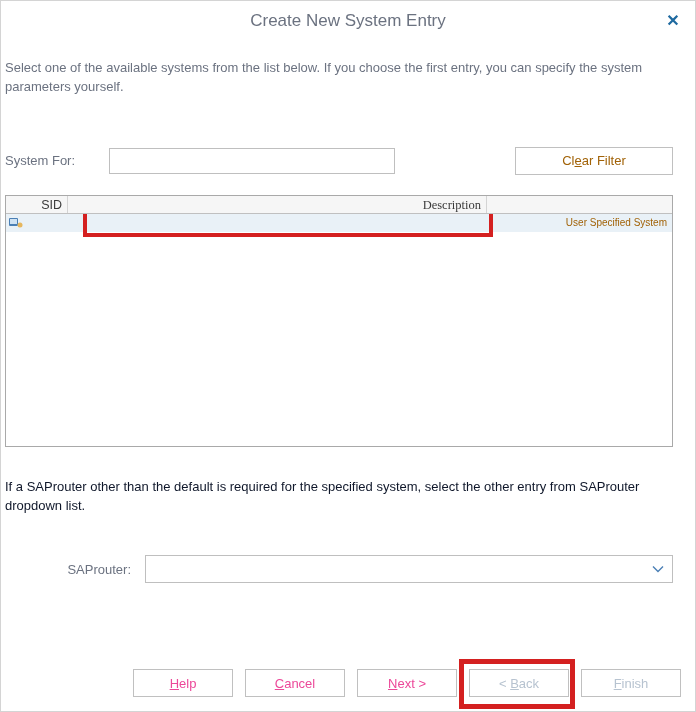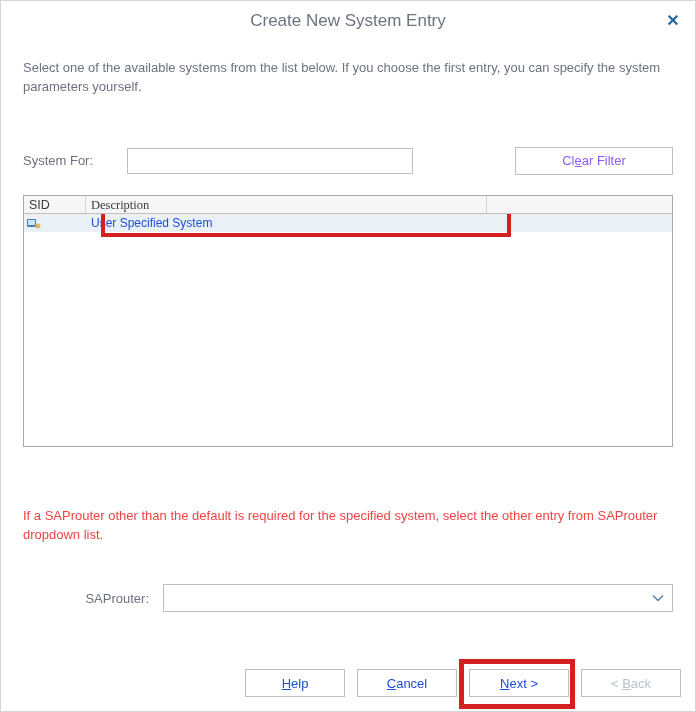--- a/index.html
+++ b/index.html
@@ -39,21 +39,21 @@
     width: 20px;
     height: 20px;
     cursor: pointer;
     color: #1f6aa0;
     font-weight: bold;
     font-size: 16px;
     text-align: center;
     line-height: 20px;
   }
   .body {
-    padding: 18px 22px 10px 22px;
+    padding: 18px 22px 10px 4px;
     flex: 1;
     display: flex;
     flex-direction: column;
   }
   .instr {
     color: #6b7280;
     font-size: 13px;
     line-height: 1.45;
     margin-bottom: 50px;
   }
@@ -72,32 +72,33 @@
     border: 1px solid #bfbfbf;
     padding: 2px 6px;
     font-size: 13px;
   }
   .clear-btn {
     margin-left: auto;
     width: 158px;
     height: 28px;
     border: 1px solid #c0c0c0;
     background: #fff;
-    color: #8b5cf6;
+    color: #a16207;
     font-size: 13px;
     cursor: pointer;
   }
   .clear-btn .ul { text-decoration: underline; }
   .table-wrap {
     border: 1px solid #a9a9a9;
     height: 252px;
     overflow: hidden;
     display: flex;
     flex-direction: column;
     background: #fff;
+    text-align: right;
   }
   .thead {
     display: flex;
     border-bottom: 1px solid #c0c0c0;
     background: #f6f6f6;
     height: 18px;
     font-size: 12.5px;
     color: #3a3a3a;
   }
   .th {
@@ -111,22 +112,22 @@
   .tbody {
     flex: 1;
     overflow: auto;
     background: #fff;
   }
   .trow {
     display: flex;
     height: 18px;
     line-height: 18px;
     background: #e9f1f7;
-    font-size: 12px;
-    color: #1d4ed8;
+    font-size: 10px;
+    color: #a16207;
     position: relative;
   }
   .trow .cel-sid {
     width: 62px;
     padding: 0 3px;
     display: flex;
     align-items: center;
   }
   .trow .cel-desc {
     flex: 1;
@@ -140,22 +141,22 @@
   .highlight-desc {
     position: absolute;
     left: 77px;
     top: -5px;
     width: 410px;
     height: 28px;
     border: 4px solid #d42020;
     pointer-events: none;
   }
   .lower-text {
-    margin-top: 60px;
-    color: #ef4444;
+    margin-top: 31px;
+    color: #0f172a;
     line-height: 1.45;
   }
   .router-row {
     margin-top: 40px;
     display: flex;
     align-items: center;
   }
   .router-label {
     width: 140px;
     text-align: right;
@@ -185,21 +186,21 @@
     gap: 12px;
     justify-content: flex-end;
     padding: 10px 14px 14px 14px;
     position: relative;
   }
   .btn {
     width: 100px;
     height: 28px;
     border: 1px solid #c0c0c0;
     background: #fff;
-    color: #1d4ed8;
+    color: #ec4899;
     font-size: 13px;
     cursor: pointer;
   }
   .btn.disabled {
     color: #b7c3d0;
     cursor: default;
   }
   .btn .ul { text-decoration: underline; }
   .highlight-next {
     position: absolute;
@@ -277,16 +278,19 @@
     </button>
     <button class="btn">
       <span class="ul">C</span><span>ancel</span>
     </button>
     <button class="btn">
       <span class="ul">N</span><span>ext &gt;</span>
     </button>
     <button class="btn disabled">
       <span>&lt; </span><span class="ul">B</span><span>ack</span>
     </button>
+    <button class="btn disabled">
+      <span class="ul">F</span><span>inish</span>
+    </button>
     <div class="highlight-next"></div>
   </div>
 
 </div>
 
 </body></html>

